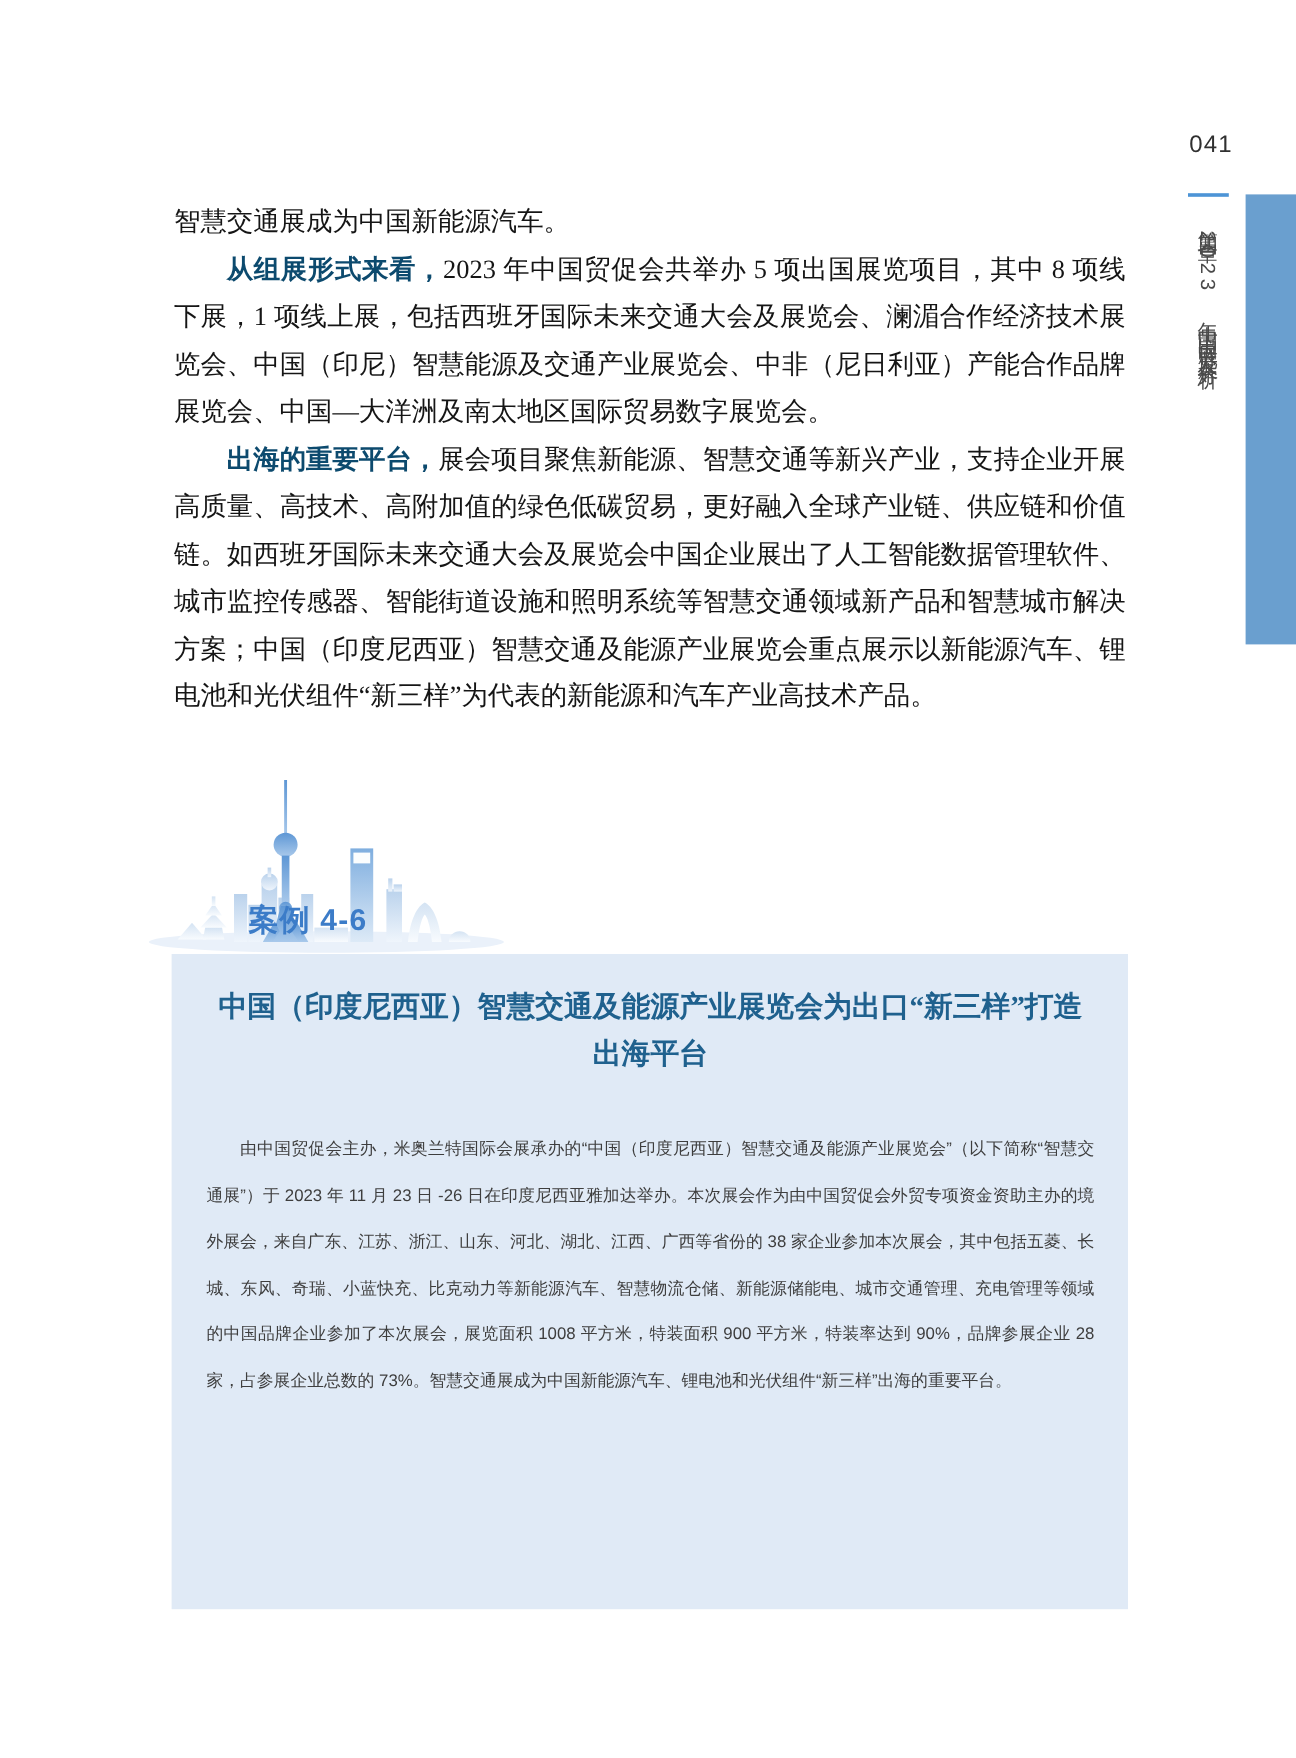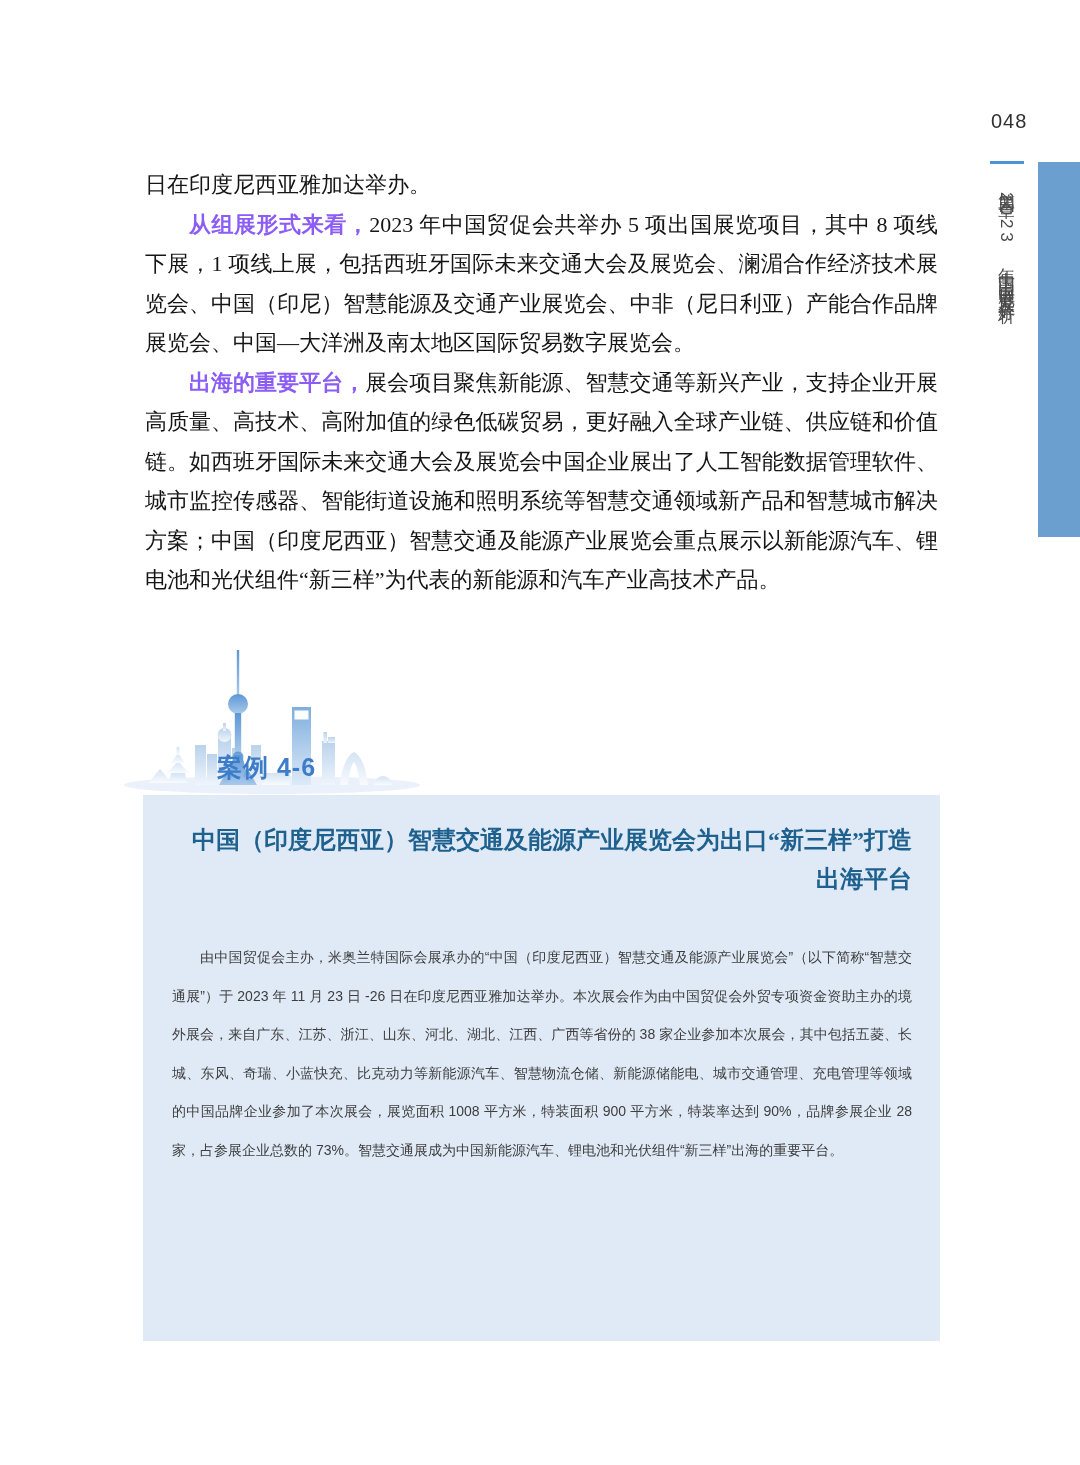--- a/index.html
+++ b/index.html
@@ -9,39 +9,39 @@
   }
   
   .main-text{
     position:absolute;left:145px;top:165px;width:793px;
     font-size:22px;line-height:39.5px;color:#151515;text-align:justify;
   }
   .main-text p{margin:0;}
   .main-text p.indent{text-indent:2em;}
   .lead{
     font-family:"Liberation Sans","DejaVu Sans",sans-serif;
-    font-weight:bold;color:#8b5cf6;
+    font-weight:bold;color:#0c4a6e;
   }
   
   .skyline{position:absolute;left:122px;top:645px;width:300px;height:150px;}
   .case-label{
-    position:absolute;left:217px;top:752px;
+    position:absolute;left:207px;top:752px;
     font-family:"Liberation Sans","DejaVu Sans",sans-serif;
     font-weight:bold;font-size:25px;line-height:30px;color:#3C7CC8;
     letter-spacing:1px;
   }
   
   .case-box{
     position:absolute;left:143px;top:795px;width:797px;height:546px;
     background:#E0EAF6;box-sizing:border-box;padding:26px 28px 0 29px;
   }
   .case-title{
     margin:0;font-family:"Liberation Serif","DejaVu Serif",serif;
     font-weight:bold;font-size:24px;line-height:38.5px;color:#1F618E;
-    text-align:right;
+    text-align:center;
   }
   .case-body{
     margin:40px 0 0 0;
     font-family:"Liberation Sans","DejaVu Sans",sans-serif;
     font-size:14px;line-height:38.5px;color:#3E3E3E;
     text-align:justify;text-indent:2em;
   }
   
   .page-number{
     position:absolute;left:991px;top:110px;
@@ -57,21 +57,21 @@
     font-size:17px;letter-spacing:4px;color:#4A4A4A;
   }
   .sidebar-title .sb-title{margin-block-start:14px;}
 </style>
 </head>
 <body>
 
 <div class="page">
 
   <main class="main-text">
-    <p><span>日在印度尼西亚雅加达举办。</span></p>
+    <p><span>智慧交通展成为中国新能源汽车。</span></p>
     <p class="indent"><span class="lead">从组展形式来看，</span><span>2023 年中国贸促会共举办 5 项出国展览项目，其中 8 项线下展，1 项线上展，包括西班牙国际未来交通大会及展览会、澜湄合作经济技术展览会、中国（印尼）智慧能源及交通产业展览会、中非（尼日利亚）产能合作品牌展览会、中国—大洋洲及南太地区国际贸易数字展览会。</span></p>
     <p class="indent"><span class="lead">出海的重要平台，</span><span>展会项目聚焦新能源、智慧交通等新兴产业，支持企业开展高质量、高技术、高附加值的绿色低碳贸易，更好融入全球产业链、供应链和价值链。如西班牙国际未来交通大会及展览会中国企业展出了人工智能数据管理软件、城市监控传感器、智能街道设施和照明系统等智慧交通领域新产品和智慧城市解决方案；中国（印度尼西亚）智慧交通及能源产业展览会重点展示以新能源汽车、锂电池和光伏组件“新三样”为代表的新能源和汽车产业高技术产品。</span></p>
   </main>
 
   <svg class="skyline" viewBox="0 0 300 150" aria-hidden="true">
     <defs>
       <linearGradient id="gPearl" x1="0" y1="0" x2="0" y2="1">
         <stop offset="0" stop-color="#5E97D5"></stop>
           <stop offset="1" stop-color="#A9C9EB"></stop>
       </linearGradient>
@@ -133,20 +133,20 @@
     <rect x="140" y="128" width="28" height="12" fill="url(#gLight)"></rect>
   </svg>
 
   <div class="case-label">案例 4-6</div>
 
   <section class="case-box">
     <h2 class="case-title">中国（印度尼西亚）智慧交通及能源产业展览会为出口“新三样”打造出海平台</h2>
     <p class="case-body">由中国贸促会主办，米奥兰特国际会展承办的“中国（印度尼西亚）智慧交通及能源产业展览会”（以下简称“智慧交通展”）于 2023 年 11 月 23 日 -26 日在印度尼西亚雅加达举办。本次展会作为由中国贸促会外贸专项资金资助主办的境外展会，来自广东、江苏、浙江、山东、河北、湖北、江西、广西等省份的 38 家企业参加本次展会，其中包括五菱、长城、东风、奇瑞、小蓝快充、比克动力等新能源汽车、智慧物流仓储、新能源储能电、城市交通管理、充电管理等领域的中国品牌企业参加了本次展会，展览面积 1008 平方米，特装面积 900 平方米，特装率达到 90%，品牌参展企业 28 家，占参展企业总数的 73%。智慧交通展成为中国新能源汽车、锂电池和光伏组件“新三样”出海的重要平台。</p>
   </section>
 
-  <div class="page-number">048</div>
+  <div class="page-number">041</div>
   <div class="sidebar-rule"></div>
   <div class="sidebar-bar"></div>
   <div class="sidebar-title">
     <span>第四章</span><span class="sb-title">2023 年中国出国展览发展分析</span>
   </div>
 
 </div>
 
 </body></html>

